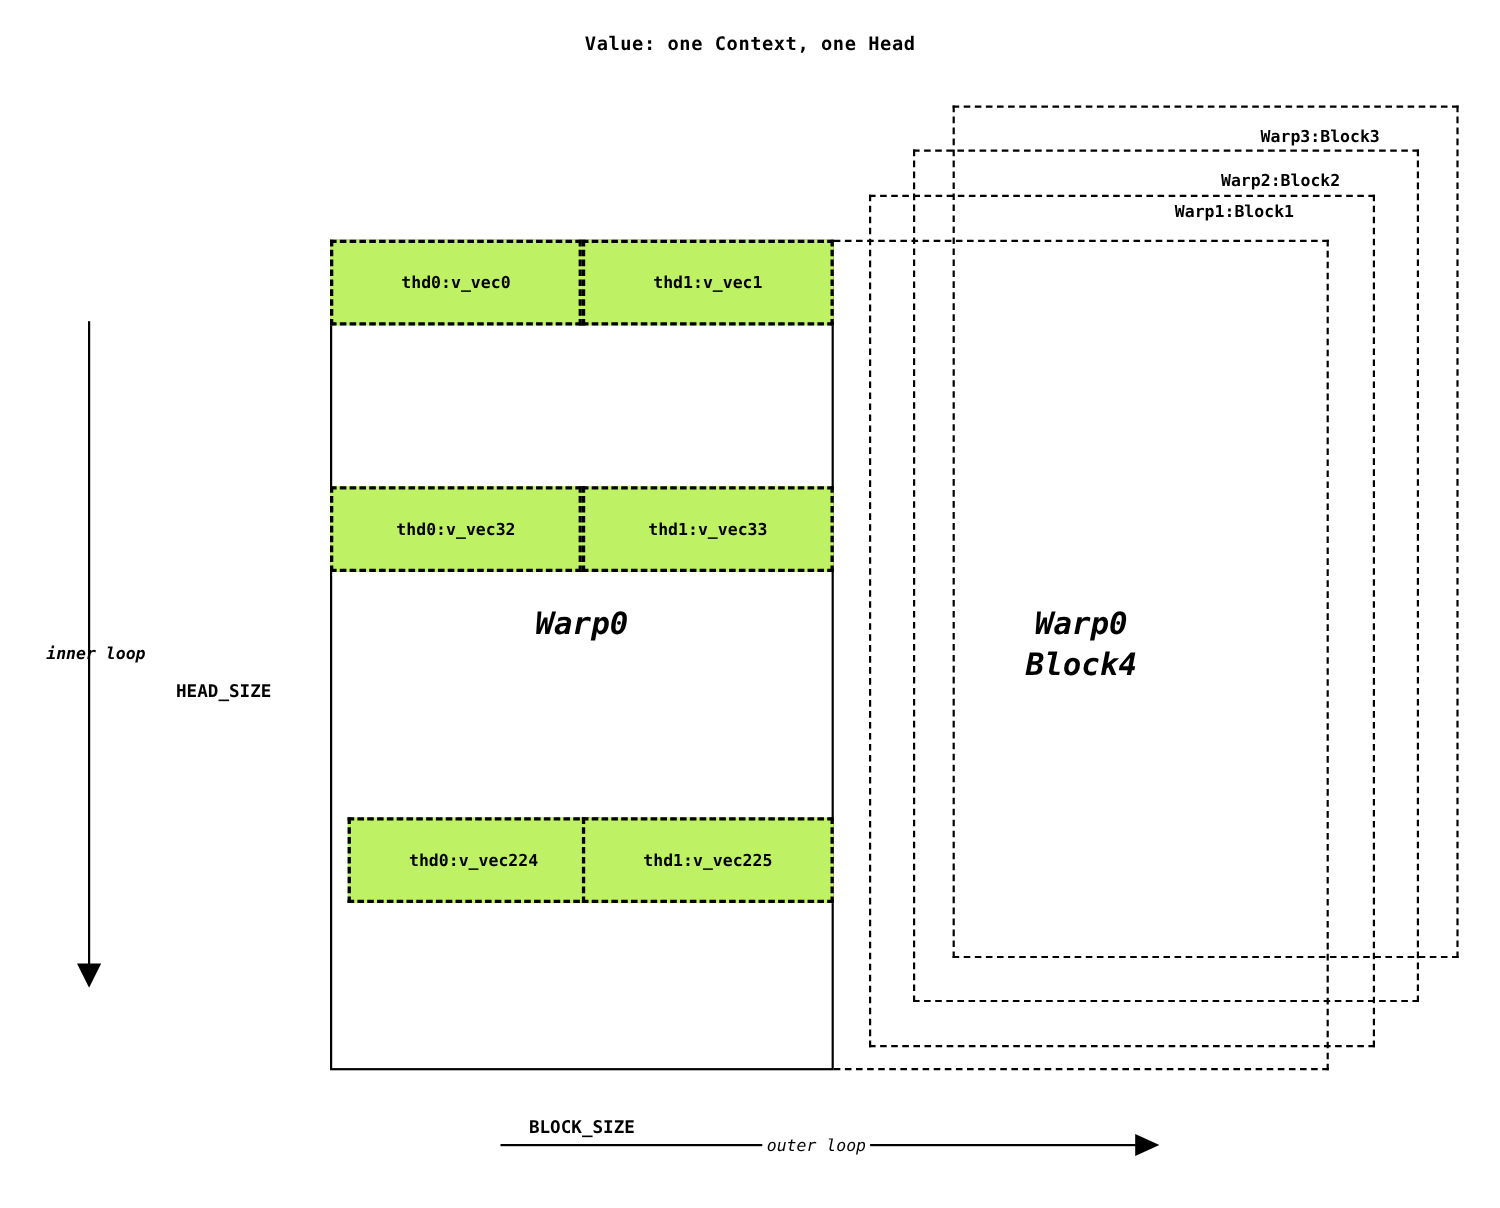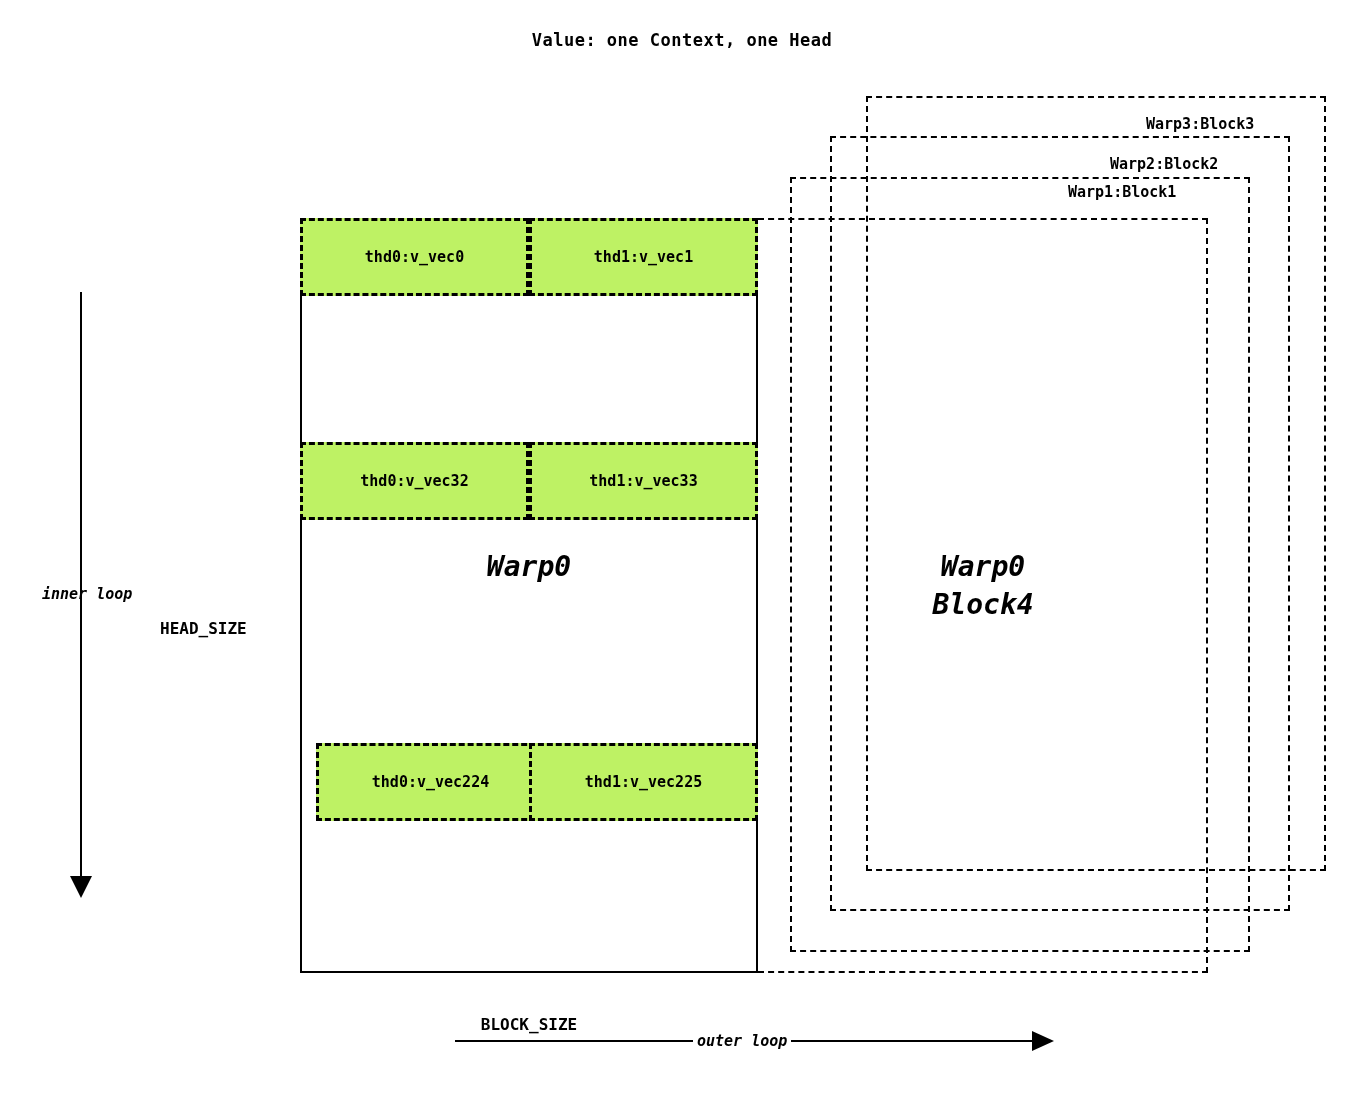--- a/index.html
+++ b/index.html
@@ -170,21 +170,21 @@
     height: 0;
     border-top: 10px solid transparent;
     border-bottom: 10px solid transparent;
     border-left: 22px solid #000;
   }
   .outer-loop-label {
     position: absolute;
     left: 693px;
     top: 1032px;
     font-size: 15px;
-    font-weight: bold;
+    font-weight: normal;
     font-style: italic;
     background: #fff;
     padding: 0 4px;
     white-space: nowrap;
   }
 </style>
 </head>
 <body>
 
 <div id="canvas">

